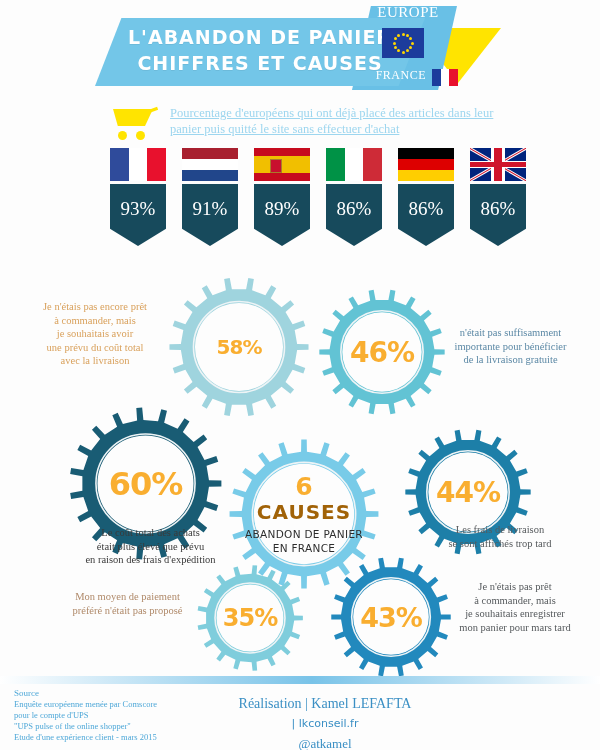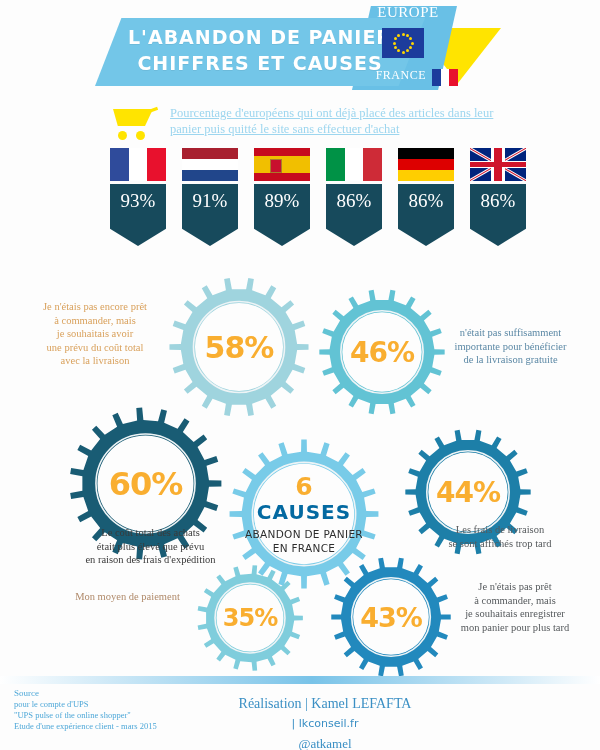--- a/index.html
+++ b/index.html
@@ -84,21 +84,21 @@
   .flagimg{
     position:absolute;left:5px;top:0;width:56px;height:33px;overflow:hidden;
     background:#fff;
   }
   .badge{
     position:absolute;left:5px;top:36px;width:56px;height:62px;
     background:#174a5c;
     clip-path:polygon(0 0,100% 0,100% 72%,50% 100%,0 72%);
   }
   .badge span{
-    position:absolute;left:0;top:6px;width:100%;text-align:center;
+    position:absolute;left:0;top:14px;width:100%;text-align:center;
     color:#ffffff;font-size:19px;font-family:"Liberation Serif", serif;
   }
   
   .f-vert{display:flex;width:100%;height:100%;}
   .f-vert i{flex:1;display:block;}
   .f-horiz{display:flex;flex-direction:column;width:100%;height:100%;}
   .f-horiz i{flex:1;display:block;}
   .es-center{
     position:absolute;left:50%;top:50%;width:10px;height:12px;margin-left:-12px;margin-top:-6px;
     background:#c8102e;border:1px solid #aa7b2a;
@@ -129,21 +129,21 @@
   .lbl-dark{color:#3a3a3a;}
   .lbl-brown{color:#b08a6a;}
   .lbl-slate{color:#55595c;}
 
   .center-inner{
     position:absolute;left:0;top:0;width:100%;height:100%;
     display:flex;flex-direction:column;align-items:center;justify-content:center;
     font-family:"DejaVu Sans", sans-serif;
   }
   .center-6{color:#f9ae30;font-weight:bold;font-size:25px;line-height:26px;}
-  .center-causes{color:#0369a1;font-weight:bold;font-size:20px;letter-spacing:1px;line-height:24px;}
+  .center-causes{color:#a16207;font-weight:bold;font-size:20px;letter-spacing:1px;line-height:24px;}
   .center-sub{color:#2d2d2d;font-size:10.5px;line-height:14px;text-align:center;letter-spacing:.3px;margin-top:3px;}
 
   
   #footer{position:absolute;left:0;top:676px;width:600px;height:74px;}
   .foot-rule{
     position:absolute;left:0;top:0;width:600px;height:8px;
     background:linear-gradient(90deg,#ffffff 0%,#cfe9f7 18%,#79c3e8 52%,#cfe9f7 84%,#ffffff 100%);
   }
   .foot-src{position:absolute;left:14px;top:12px;width:230px;color:#4fa8d8;font-size:8.5px;line-height:11px;}
   .foot-src .t{font-size:9px;}
@@ -285,21 +285,21 @@
         </div>
       </div>
     </div>
 
   <div id="gears">
       <div class="gear" style="left: 168px; top: 18px; width: 142px; height: 142px;">
         <svg width="142" height="142" viewBox="0 0 142 142">
           <path d="M129.14 67.95 L140.52 68.16 L140.52 73.84 L129.14 74.05 L126.68 88.02 L126.68 88.02 L137.30 92.11 L135.36 97.45 L124.59 93.75 L117.50 106.04 L117.50 106.04 L126.08 113.51 L122.43 117.86 L113.58 110.71 L102.71 119.83 L102.71 119.83 L108.22 129.79 L103.30 132.63 L97.43 122.87 L84.10 127.73 L84.10 127.73 L85.87 138.97 L80.27 139.96 L78.10 128.79 L63.90 128.79 L63.90 128.79 L61.73 139.96 L56.13 138.97 L57.90 127.73 L44.57 122.87 L44.57 122.87 L38.70 132.63 L33.78 129.79 L39.29 119.83 L28.42 110.71 L28.42 110.71 L19.57 117.86 L15.92 113.51 L24.50 106.04 L17.41 93.75 L17.41 93.75 L6.64 97.45 L4.70 92.11 L15.32 88.02 L12.86 74.05 L12.86 74.05 L1.48 73.84 L1.48 68.16 L12.86 67.95 L15.32 53.98 L15.32 53.98 L4.70 49.89 L6.64 44.55 L17.41 48.25 L24.50 35.96 L24.50 35.96 L15.92 28.49 L19.57 24.14 L28.42 31.29 L39.29 22.17 L39.29 22.17 L33.78 12.21 L38.70 9.37 L44.57 19.13 L57.90 14.27 L57.90 14.27 L56.13 3.03 L61.73 2.04 L63.90 13.21 L78.10 13.21 L78.10 13.21 L80.27 2.04 L85.87 3.03 L84.10 14.27 L97.43 19.13 L97.43 19.13 L103.30 9.37 L108.22 12.21 L102.71 22.17 L113.58 31.29 L113.58 31.29 L122.43 24.14 L126.08 28.49 L117.50 35.96 L124.59 48.25 L124.59 48.25 L135.36 44.55 L137.30 49.89 L126.68 53.98 L129.14 67.95 Z M115.02000000000001 71 A44.02 44.02 0 1 0 26.979999999999997 71 A44.02 44.02 0 1 0 115.02000000000001 71 Z" fill="#9fd4de" fill-rule="evenodd"></path>
           <circle cx="71" cy="71" r="45.52" fill="none" stroke="#eef4f6" stroke-width="1.6"></circle>
         </svg>
-        <div class="pct" style="font-size: 30px;">58%</div>
+        <div class="pct" style="font-size: 20px;">58%</div>
       </div>
       <div class="lbl lbl-orange" style="left: 20px; top: 42px; width: 150px;">
         <div>Je n'étais pas encore prêt</div>
         <div>à commander, mais</div>
         <div>je souhaitais avoir</div>
         <div>une prévu du coût total</div>
         <div>avec la livraison</div>
       </div>
       <div class="gear" style="left: 318px; top: 30px; width: 128px; height: 128px;">
         <svg width="128" height="128" viewBox="0 0 128 128">
@@ -338,51 +338,53 @@
       </div>
       <div class="gear" style="left: 196px; top: 306px; width: 108px; height: 108px;">
         <svg width="108" height="108" viewBox="0 0 108 108">
           <path d="M98.21 51.55 L106.87 51.71 L106.87 56.29 L98.21 56.45 L96.11 67.68 L96.11 67.68 L104.13 70.97 L102.47 75.23 L94.34 72.26 L88.33 81.97 L88.33 81.97 L94.61 87.93 L91.53 91.31 L85.02 85.60 L75.90 92.48 L75.90 92.48 L79.61 100.31 L75.52 102.35 L71.51 94.67 L60.52 97.80 L60.52 97.80 L61.16 106.43 L56.60 106.86 L55.64 98.25 L44.26 97.20 L44.26 97.20 L41.73 105.48 L37.33 104.23 L39.54 95.85 L29.31 90.76 L29.31 90.76 L23.96 97.57 L20.31 94.81 L25.40 87.80 L17.70 79.36 L17.70 79.36 L10.25 83.78 L7.84 79.89 L15.12 75.19 L10.99 64.54 L10.99 64.54 L2.45 65.96 L1.61 61.47 L10.09 59.71 L10.09 48.29 L10.09 48.29 L1.61 46.53 L2.45 42.04 L10.99 43.46 L15.12 32.81 L15.12 32.81 L7.84 28.11 L10.25 24.22 L17.70 28.64 L25.40 20.20 L25.40 20.20 L20.31 13.19 L23.96 10.43 L29.31 17.24 L39.54 12.15 L39.54 12.15 L37.33 3.77 L41.73 2.52 L44.26 10.80 L55.64 9.75 L55.64 9.75 L56.60 1.14 L61.16 1.57 L60.52 10.20 L71.51 13.33 L71.51 13.33 L75.52 5.65 L79.61 7.69 L75.90 15.52 L85.02 22.40 L85.02 22.40 L91.53 16.69 L94.61 20.07 L88.33 26.03 L94.34 35.74 L94.34 35.74 L102.47 32.77 L104.13 37.03 L96.11 40.32 L98.21 51.55 Z M87.47999999999999 54 A33.48 33.48 0 1 0 20.520000000000003 54 A33.48 33.48 0 1 0 87.47999999999999 54 Z" fill="#7fcddc" fill-rule="evenodd"></path>
           <circle cx="54" cy="54" r="34.98" fill="none" stroke="#eef4f6" stroke-width="1.6"></circle>
         </svg>
         <div class="pct" style="font-size: 24px;">35%</div>
       </div>
       <div class="lbl lbl-brown" style="left: 60px; top: 332px; width: 135px;">
         <div>Mon moyen de paiement</div>
+        <div>préféré n'était pas proposé</div>
       </div>
       <div class="gear" style="left: 330px; top: 298px; width: 122px; height: 122px;">
         <svg width="122" height="122" viewBox="0 0 122 122">
           <path d="M110.95 58.38 L120.73 58.56 L120.73 63.44 L110.95 63.62 L108.83 75.62 L108.83 75.62 L117.96 79.14 L116.29 83.72 L107.04 80.54 L100.95 91.10 L100.95 91.10 L108.32 97.52 L105.19 101.26 L97.58 95.11 L88.24 102.95 L88.24 102.95 L92.98 111.51 L88.75 113.95 L83.71 105.57 L72.25 109.74 L72.25 109.74 L73.78 119.40 L68.97 120.25 L67.10 110.65 L54.90 110.65 L54.90 110.65 L53.03 120.25 L48.22 119.40 L49.75 109.74 L38.29 105.57 L38.29 105.57 L33.25 113.95 L29.02 111.51 L33.76 102.95 L24.42 95.11 L24.42 95.11 L16.81 101.26 L13.68 97.52 L21.05 91.10 L14.96 80.54 L14.96 80.54 L5.71 83.72 L4.04 79.14 L13.17 75.62 L11.05 63.62 L11.05 63.62 L1.27 63.44 L1.27 58.56 L11.05 58.38 L13.17 46.38 L13.17 46.38 L4.04 42.86 L5.71 38.28 L14.96 41.46 L21.05 30.90 L21.05 30.90 L13.68 24.48 L16.81 20.74 L24.42 26.89 L33.76 19.05 L33.76 19.05 L29.02 10.49 L33.25 8.05 L38.29 16.43 L49.75 12.26 L49.75 12.26 L48.22 2.60 L53.03 1.75 L54.90 11.35 L67.10 11.35 L67.10 11.35 L68.97 1.75 L73.78 2.60 L72.25 12.26 L83.71 16.43 L83.71 16.43 L88.75 8.05 L92.98 10.49 L88.24 19.05 L97.58 26.89 L97.58 26.89 L105.19 20.74 L108.32 24.48 L100.95 30.90 L107.04 41.46 L107.04 41.46 L116.29 38.28 L117.96 42.86 L108.83 46.38 L110.95 58.38 Z M98.82 61 A37.82 37.82 0 1 0 23.18 61 A37.82 37.82 0 1 0 98.82 61 Z" fill="#2289bd" fill-rule="evenodd"></path>
           <circle cx="61" cy="61" r="39.32" fill="none" stroke="#eef4f6" stroke-width="1.6"></circle>
         </svg>
         <div class="pct" style="font-size: 27px;">43%</div>
       </div>
       <div class="lbl lbl-slate" style="left: 440px; top: 322px; width: 150px;">
         <div>Je n'étais pas prêt</div>
         <div>à commander, mais</div>
         <div>je souhaitais enregistrer</div>
-        <div>mon panier pour plus tard</div>
+        <div>mon panier pour mars tard</div>
       </div>
       <div class="gear" style="left: 228px; top: 180px; width: 152px; height: 152px;">
         <svg width="152" height="152" viewBox="0 0 152 152">
           <path d="M138.25 73.06 L150.43 73.26 L150.43 78.74 L138.25 78.94 L136.11 92.44 L136.11 92.44 L147.63 96.40 L145.94 101.60 L134.30 98.03 L128.09 110.22 L128.09 110.22 L137.82 117.53 L134.61 121.96 L124.64 114.97 L114.97 124.64 L114.97 124.64 L121.96 134.61 L117.53 137.82 L110.22 128.09 L98.03 134.30 L98.03 134.30 L101.60 145.94 L96.40 147.63 L92.44 136.11 L78.94 138.25 L78.94 138.25 L78.74 150.43 L73.26 150.43 L73.06 138.25 L59.56 136.11 L59.56 136.11 L55.60 147.63 L50.40 145.94 L53.97 134.30 L41.78 128.09 L41.78 128.09 L34.47 137.82 L30.04 134.61 L37.03 124.64 L27.36 114.97 L27.36 114.97 L17.39 121.96 L14.18 117.53 L23.91 110.22 L17.70 98.03 L17.70 98.03 L6.06 101.60 L4.37 96.40 L15.89 92.44 L13.75 78.94 L13.75 78.94 L1.57 78.74 L1.57 73.26 L13.75 73.06 L15.89 59.56 L15.89 59.56 L4.37 55.60 L6.06 50.40 L17.70 53.97 L23.91 41.78 L23.91 41.78 L14.18 34.47 L17.39 30.04 L27.36 37.03 L37.03 27.36 L37.03 27.36 L30.04 17.39 L34.47 14.18 L41.78 23.91 L53.97 17.70 L53.97 17.70 L50.40 6.06 L55.60 4.37 L59.56 15.89 L73.06 13.75 L73.06 13.75 L73.26 1.57 L78.74 1.57 L78.94 13.75 L92.44 15.89 L92.44 15.89 L96.40 4.37 L101.60 6.06 L98.03 17.70 L110.22 23.91 L110.22 23.91 L117.53 14.18 L121.96 17.39 L114.97 27.36 L124.64 37.03 L124.64 37.03 L134.61 30.04 L137.82 34.47 L128.09 41.78 L134.30 53.97 L134.30 53.97 L145.94 50.40 L147.63 55.60 L136.11 59.56 L138.25 73.06 Z M126.16 76 A50.160000000000004 50.160000000000004 0 1 0 25.839999999999996 76 A50.160000000000004 50.160000000000004 0 1 0 126.16 76 Z" fill="#78cbe8" fill-rule="evenodd"></path>
           <circle cx="76" cy="76" r="51.660000000000004" fill="none" stroke="#eef4f6" stroke-width="1.6"></circle>
         </svg>
         <div class="center-inner">
           <div class="center-6">6</div>
           <div class="center-causes">CAUSES</div>
           <div class="center-sub">ABANDON DE PANIER<br>EN FRANCE</div>
         </div>
       </div>
     </div>
 
   <div id="footer">
     <div class="foot-rule"></div>
     <div class="foot-src">
       <div class="t">Source</div>
+      <div>Enquête européenne menée par Comscore</div>
       <div>pour le compte d'UPS</div>
       <div>"UPS pulse of the online shopper"</div>
       <div>Etude d'une expérience client - mars 2015</div>
     </div>
     <div class="foot-real">
       <div>Réalisation | Kamel LEFAFTA</div>
       <div class="foot-site">| lkconseil.fr</div>
       <div class="foot-handle">@atkamel</div>
     </div>
   </div>

